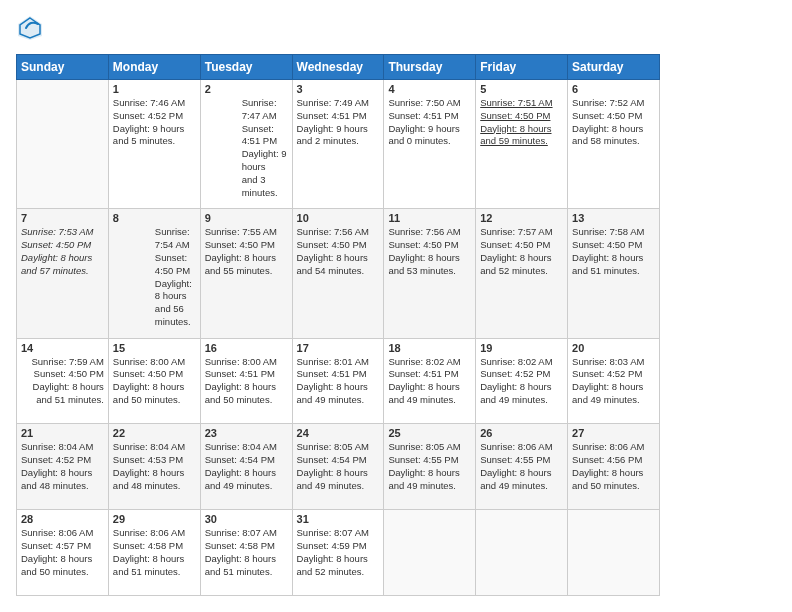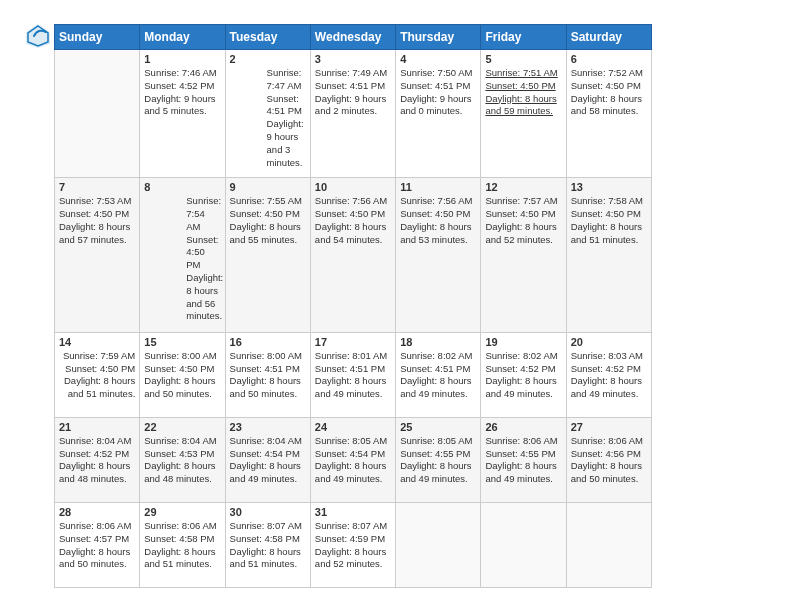--- a/index.html
+++ b/index.html
@@ -6,22 +6,23 @@
     body {
       width: 792px;
       height: 612px;
       font-family: Arial, sans-serif;
       background: #fff;
       overflow: hidden;
     }
     .page {
       width: 676px;
       height: 612px;
-      padding: 24px;
+      padding: 16px;
       display: flex;
+      flex-direction: column;
     }
     .header {
       display: flex;
       justify-content: space-between;
       align-items: flex-start;
       margin-bottom: 10px;
     }
     .logo {
       display: flex;
       align-items: center;
@@ -162,21 +163,21 @@
             <div class="day-num">6</div>
             <div class="day-info" style="white-space: pre-line;">Sunrise: 7:52 AM
 Sunset: 4:50 PM
 Daylight: 8 hours
 and 58 minutes.</div>
           </td>
         </tr>
         <tr class="row-shaded">
           <td>
             <div class="day-num">7</div>
-            <div class="day-info" style="white-space: pre-line;">Sunrise: 7:53 AM
+            <div class="day-info" style="white-space: pre-line; font-style: italic;">Sunrise: 7:53 AM
 Sunset: 4:50 PM
 Daylight: 8 hours
 and 57 minutes.</div>
           </td>
           <td>
             <div class="day-num">8</div>
             <div class="day-info" style="white-space: pre-line; margin-left: 42px;">Sunrise: 7:54 AM
 Sunset: 4:50 PM
 Daylight: 8 hours
 and 56 minutes.</div>

